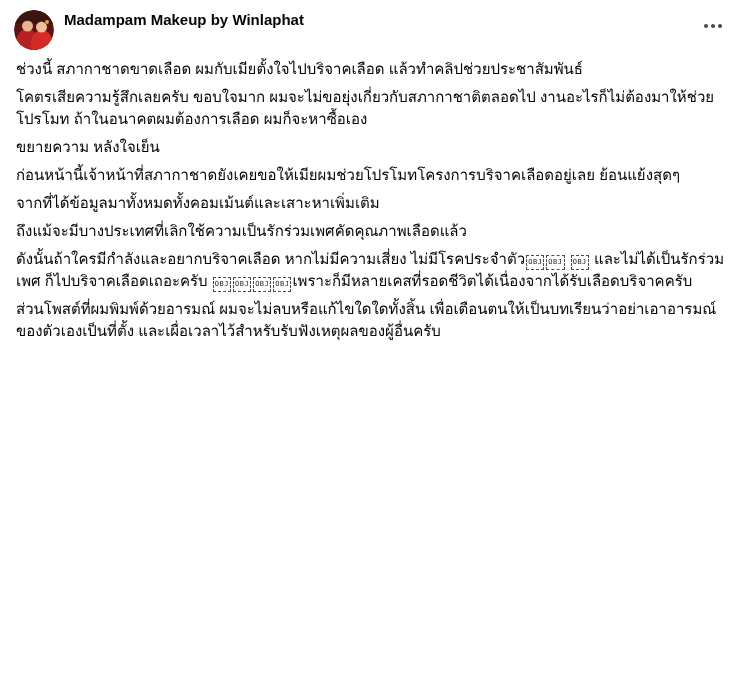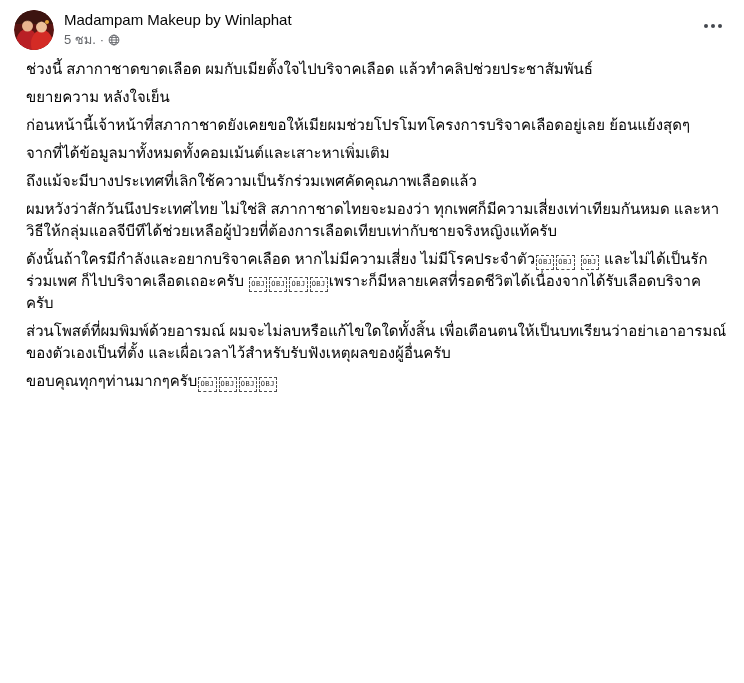--- a/index.html
+++ b/index.html
@@ -21,21 +21,21 @@
   .avatar {
     width: 40px; height: 40px;
     border-radius: 50%;
     overflow: hidden;
     flex: 0 0 40px;
     cursor: pointer;
   }
   .header-text { margin-left: 10px; flex: 1 1 auto; }
   .page-name {
     font-size: 15px;
-    font-weight: 400;
+    font-weight: 700;
     color: #050505;
     line-height: 19px;
     cursor: pointer;
   }
   .meta {
     display: flex;
     align-items: center;
     gap: 4px;
     font-size: 13px;
     color: #65676B;
@@ -56,21 +56,21 @@
   .more-btn .dot {
     width: 4px; height: 4px;
     border-radius: 50%;
     background: #44484f;
   }
   .post-body {
     padding: 2px 16px 0 16px;
     font-size: 15px;
     line-height: 22px;
   }
-  .paragraph { margin: 0 0 6px 10px; white-space: pre-wrap; }
+  .paragraph { margin: 0 0 6px 0; white-space: pre-wrap; }
   .obj-box {
     display: inline-block;
     border: 1px dashed #4b4b4b;
     font-family: "DejaVu Sans Mono", "Liberation Mono", monospace;
     font-size: 7px;
     line-height: 9px;
     padding: 2px 1px;
     margin: 0 1px;
     vertical-align: baseline;
     color: #222;
@@ -102,48 +102,34 @@
           <circle cx="27.5" cy="17" r="5.5" fill="#eec09a"></circle>
           <path d="M8 14 q5.5 -7 11 0 q-2 -3 -5.5 -3 q-3.5 0 -5.5 3Z" fill="#1d0f0a"></path>
           <path d="M22 15 q5.5 -7 11 0 q-2 -3.5 -5.5 -3.5 q-3.5 0 -5.5 3.5Z" fill="#24100b"></path>
           <circle cx="33" cy="12" r="2" fill="#e8a33c"></circle>
         </g>
       </svg>
     </div>
 
     <div class="header-text">
       <div class="page-name">Madampam Makeup by Winlaphat</div>
-      <div class="meta">
-        <span>5 ชม.</span>
-        <span class="sep">·</span>
-        <span class="globe-icon">
-          <svg width="12" height="12" viewBox="0 0 16 16" fill="none" stroke="#65676B" stroke-width="1.3">
-            <circle cx="8" cy="8" r="6.5"></circle>
-            <ellipse cx="8" cy="8" rx="3" ry="6.5"></ellipse>
-            <line x1="1.5" y1="8" x2="14.5" y2="8"></line>
-            <line x1="2.3" y1="4.5" x2="13.7" y2="4.5"></line>
-            <line x1="2.3" y1="11.5" x2="13.7" y2="11.5"></line>
-          </svg>
-        </span>
-      </div>
     </div>
 
     <div class="more-btn">
       <span class="dot"></span>
       <span class="dot"></span>
       <span class="dot"></span>
     </div>
 
   </div>
 
   <div class="post-body">
       <div class="paragraph">ช่วงนี้ สภากาชาดขาดเลือด ผมกับเมียตั้งใจไปบริจาคเลือด แล้วทำคลิปช่วยประชาสัมพันธ์</div>
+      <div class="paragraph">โคตรเสียความรู้สึกเลยครับ ขอบใจมาก ผมจะไม่ขอยุ่งเกี่ยวกับสภากาชาติตลอดไป งานอะไรก็ไม่ต้องมาให้ช่วยโปรโมท ถ้าในอนาคตผมต้องการเลือด ผมก็จะหาซื้อเอง</div>
       <div class="paragraph">ขยายความ หลังใจเย็น</div>
       <div class="paragraph">ก่อนหน้านี้เจ้าหน้าที่สภากาชาดยังเคยขอให้เมียผมช่วยโปรโมทโครงการบริจาคเลือดอยู่เลย ย้อนแย้งสุดๆ</div>
       <div class="paragraph">จากที่ได้ข้อมูลมาทั้งหมดทั้งคอมเม้นต์และเสาะหาเพิ่มเติม</div>
       <div class="paragraph">ถึงแม้จะมีบางประเทศที่เลิกใช้ความเป็นรักร่วมเพศคัดคุณภาพเลือดแล้ว</div>
-      <div class="paragraph">ผมหวังว่าสักวันนึงประเทศไทย ไม่ใช่สิ สภากาชาดไทยจะมองว่า ทุกเพศก็มีความเสี่ยงเท่าเทียมกันหมด และหาวิธีให้กลุ่มแอลจีบีทีได้ช่วยเหลือผู้ป่วยที่ต้องการเลือดเทียบเท่ากับชายจริงหญิงแท้ครับ</div>
       <div class="paragraph">ดังนั้นถ้าใครมีกำลังและอยากบริจาคเลือด หากไม่มีความเสี่ยง ไม่มีโรคประจำตัว<span class="obj-box">OBJ</span><span class="obj-box">OBJ</span> <span class="obj-box">OBJ</span> และไม่ได้เป็นรักร่วมเพศ ก็ไปบริจาคเลือดเถอะครับ <span class="obj-box">OBJ</span><span class="obj-box">OBJ</span><span class="obj-box">OBJ</span><span class="obj-box">OBJ</span>เพราะก็มีหลายเคสที่รอดชีวิตได้เนื่องจากได้รับเลือดบริจาคครับ</div>
       <div class="paragraph">ส่วนโพสต์ที่ผมพิมพ์ด้วยอารมณ์ ผมจะไม่ลบหรือแก้ไขใดใดทั้งสิ้น เพื่อเตือนตนให้เป็นบทเรียนว่าอย่าเอาอารมณ์ของตัวเองเป็นที่ตั้ง และเผื่อเวลาไว้สำหรับรับฟังเหตุผลของผู้อื่นครับ</div>
-      <div class="paragraph">ขอบคุณทุกๆท่านมากๆครับ<span class="obj-box">OBJ</span><span class="obj-box">OBJ</span><span class="obj-box">OBJ</span><span class="obj-box">OBJ</span></div>
     </div>
 
 </div>
 
 </body></html>

